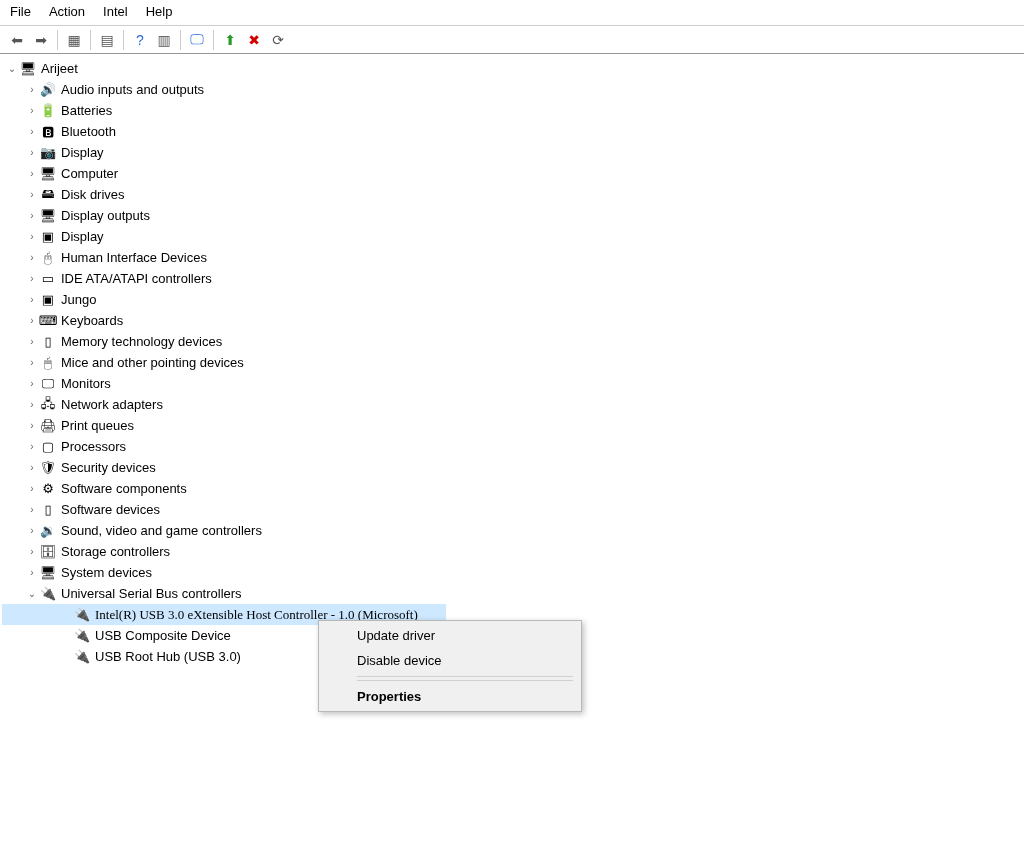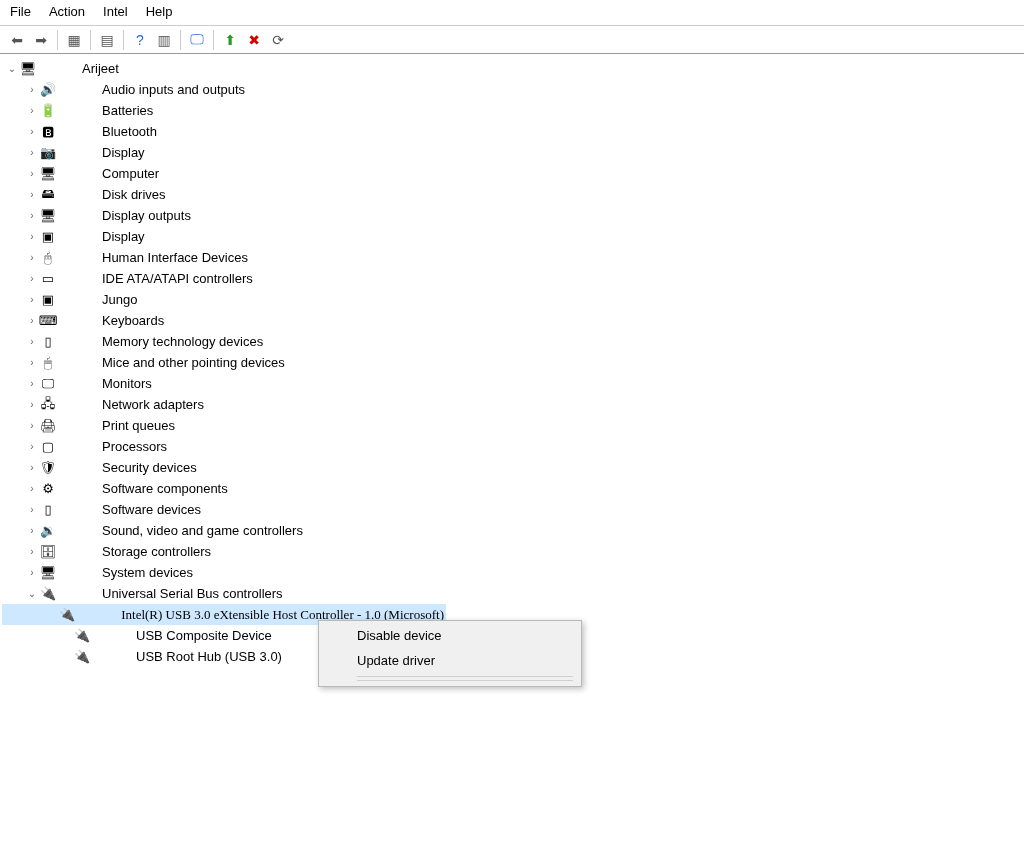--- a/index.html
+++ b/index.html
@@ -65,21 +65,21 @@
   }
   .icon {
     width: 16px;
     height: 16px;
     margin: 0 3px 0 2px;
     display: inline-flex;
     align-items: center;
     justify-content: center;
     font-size: 13px;
   }
-  .label { padding: 1px 2px; margin-left: 41px; }
+  .label { padding: 1px 2px; }
   .selected-row {
     background: #cde8ff;
   }
   .node.selected-row .label { background: transparent; font-family: Liberation Serif, serif; }
   
   .ctx {
     position: absolute;
     left: 318px;
     top: 620px;
     width: 264px;
@@ -294,17 +294,18 @@
       <div class="node lvl2">
         <span class="arrow"></span>
         <span class="arrow"></span>
         <span class="icon">🔌</span>
         <span class="label">USB Root Hub (USB 3.0)</span>
       </div>
     </div>
 </div>
 
 <div class="ctx">
+  <div class="ctx-item">Update driver</div>
   <div class="ctx-item">Disable device</div>
-  <div class="ctx-item">Update driver</div>
   <div class="ctx-sep"></div>
   <div class="ctx-sep"></div>
+  <div class="ctx-item bold">Properties</div>
 </div>
 
 </body></html>

